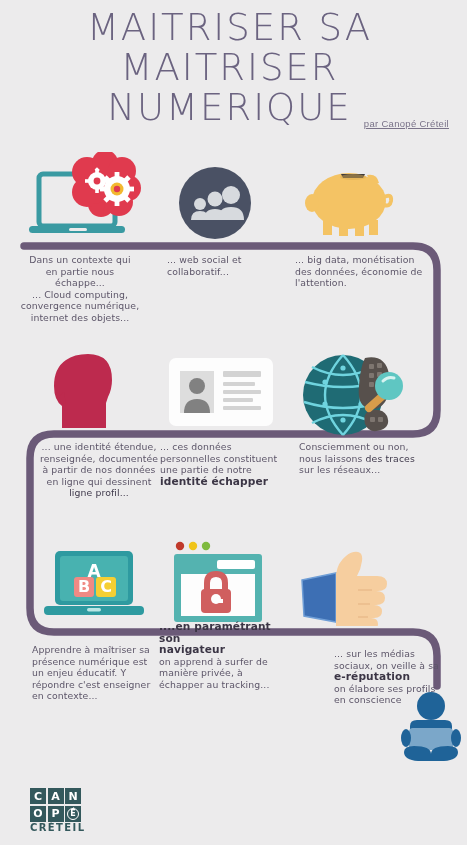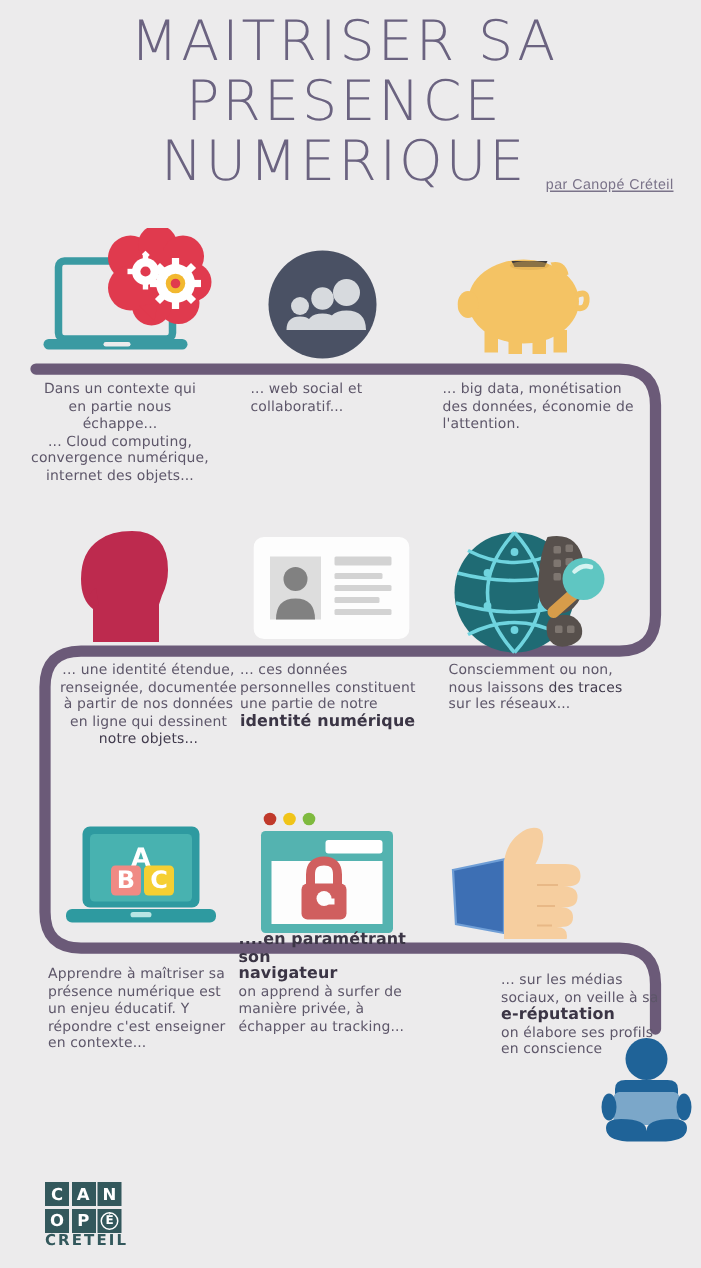--- a/index.html
+++ b/index.html
@@ -95,21 +95,21 @@
     color: #33585c;
   }
 </style>
 </head>
 <body>
 
 <div id="page">
 
   <div id="title-block">
     <div class="title-line">MAITRISER SA</div>
-    <div class="title-line">PRESENCE</div>
+    <div class="title-line">MAITRISER</div>
     <div class="title-line">NUMERIQUE</div>
   </div>
   <div id="byline">par Canopé Créteil</div>
 
   <svg id="path-svg" viewBox="0 0 467 845">
     <path d="M 24 246 L 413 246 Q 437 246 437 270 L 437 410 Q 437 434 413 434
              L 54 434 Q 30 434 30 458 L 30 608 Q 30 632 54 632
              L 413 632 Q 437 632 437 656 L 437 686" fill="none" stroke="#6b5a78" stroke-width="7.5" stroke-linecap="round"></path>
   </svg>
 
@@ -265,22 +265,22 @@
           <rect x="79" y="67" width="5" height="5" rx="1"></rect>
       </g>
 
       <path d="M 70 58 L 88 42" stroke="#d79c4a" stroke-width="8" stroke-linecap="round"></path>
 
       <circle cx="90" cy="36" r="14" fill="#5fc6c2"></circle>
       <path d="M 84 31 q 5 -5 11 -3" fill="none" stroke="#d6f3f1" stroke-width="3" stroke-linecap="round"></path>
     </svg>
   </div>
 
-  <div class="txt" style="left:33px; top:441px; width:132px;text-align:center;">... une identité étendue,<br>renseignée, documentée<br>à partir de nos données<br>en ligne qui dessinent<br><b>notre objets...</b></div>
-  <div class="txt" style="left:160px; top:441px; width:132px;">... ces données<br>personnelles constituent<br>une partie de notre<br><span class="big">identité numérique</span></div>
+  <div class="txt" style="left:33px; top:441px; width:132px;text-align:center;">... une identité étendue,<br>renseignée, documentée<br>à partir de nos données<br>en ligne qui dessinent<br><b>ligne profil...</b></div>
+  <div class="txt" style="left:160px; top:441px; width:132px;">... ces données<br>personnelles constituent<br>une partie de notre<br><span class="big">identité échapper</span></div>
   <div class="txt" style="left:299px; top:441px; width:128px;">Consciemment ou non,<br>nous laissons <b>des traces</b><br>sur les réseaux...</div>
 
   <div class="icon-cell" style="left:44px; top:549px;">
     <svg width="100" height="75" viewBox="0 0 100 75">
       <rect x="11" y="2" width="78" height="54" rx="5" fill="#2e9aa0"></rect>
       <rect x="16" y="7" width="68" height="45" rx="3" fill="#48b2b0"></rect>
       <rect x="0" y="57" width="100" height="9" rx="4" fill="#2e9aa0"></rect>
       <rect x="43" y="59" width="14" height="3.5" rx="1.7" fill="#b9e6e4"></rect>
       <text x="50" y="28" font-family="DejaVu Sans, sans-serif" font-size="17" font-weight="bold" fill="#ffffff" text-anchor="middle">A</text>
       <rect x="30" y="28" width="20" height="20" rx="3" fill="#f08a84"></rect>

